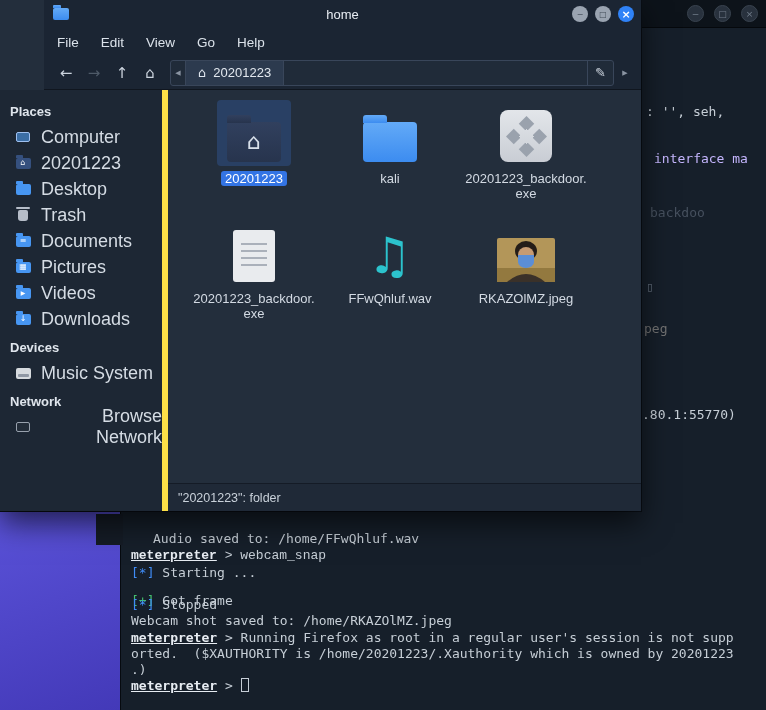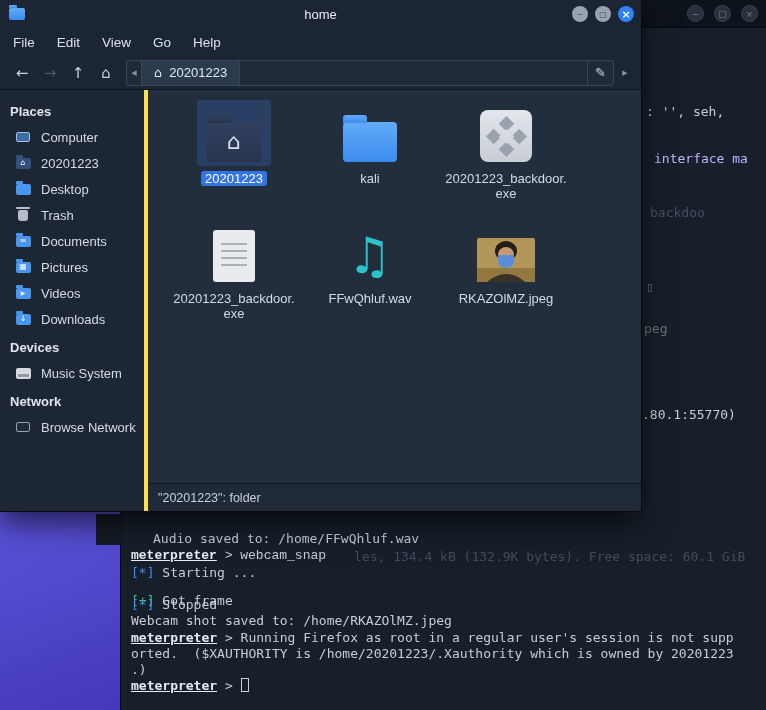--- a/index.html
+++ b/index.html
@@ -39,21 +39,21 @@
   .frag { position:absolute; white-space:pre; }
   .f0{ left:525px; top:76px;  color:#c6ced6;}
   .f1{ left:533px; top:123px; color:#c4b5fd;}
   .f2{ left:529px; top:177px; color:#46505e;}
   .f3{ left:525px; top:251px; color:#5f6a78;}
   .f4{ left:523px; top:293px; color:#737373;}
   .f5{ left:521px; top:379px; color:#c6ced6;}
 
   
   .fm { position:absolute; left:0; top:0; width:641px; height:511px; z-index:3;
-    background:#232e3c; box-shadow:0 12px 28px rgba(0,0,0,.62), 0 0 0 1px #0a0f16; }
+    background:#232e3c; box-shadow:0 12px 28px rgba(0,0,0,.62), 0 0 0 1px #0a0f16;padding-left:44px; }
   .fm-titlebar { height:28px; background:#1b2533; position:relative;
     display:flex; align-items:center; }
   .fm-title { position:absolute; left:0; right:0; text-align:center;
     font-size:13px; color:#e8edf3; pointer-events:none; }
   .fm-winicon { margin-left:9px; width:16px; height:12px; border-radius:2px;
     background:linear-gradient(#63aaf7,#3c8cf0); position:relative; }
   .fm-winicon::before { content:""; position:absolute; top:-3px; left:0;
     width:8px; height:3px; border-radius:1px 1px 0 0; background:inherit; }
   .fm-controls { position:absolute; right:7px; top:6px; display:flex; gap:7px; }
   .wbtn { width:16px; height:16px; border-radius:50%;
@@ -83,26 +83,26 @@
   .pb-crumb .hglyph { font-size:13px; color:#dfe6ee; font-family:"DejaVu Sans",sans-serif; }
   .pb-space { flex:1; }
   .pb-edit { width:26px; align-self:stretch; display:flex; align-items:center;
     justify-content:center; font-size:13px; color:#ccd4de;
     border-left:1px solid #39465a; font-family:"DejaVu Sans",sans-serif; }
   .next-scroll { width:16px; height:26px; margin-left:3px; display:flex;
     align-items:center; justify-content:center; font-size:7px; color:#8a94a2;
     font-family:"DejaVu Sans",sans-serif; }
 
   .fm-body { position:absolute; top:90px; left:0; right:0; bottom:0; display:flex; }
-  .fm-sidebar { width:148px; background:#1d2734; border-right:4px solid #fde047;
+  .fm-sidebar { width:168px; background:#1d2734; border-right:6px solid #fde047;
     padding-top:6px; overflow:hidden; }
   .sb-header { padding:8px 10px 5px 10px; font-weight:bold; font-size:13px;
     color:#dfe5ec; }
   .sb-item { height:26px; display:flex; align-items:center; gap:8px;
-    padding-left:13px; font-size:13px; color:#d5dce4;text-align:right; }
+    padding-left:13px; font-size:18px; color:#d5dce4;text-align:right; }
 
   
   .mi { width:20px; height:16px; flex:0 0 20px; display:flex; align-items:center;
     justify-content:center; }
   .mi-fold { width:15px; height:11px; border-radius:2px; position:relative;
     display:flex; align-items:center; justify-content:center; font-size:8px;
     color:#fff; font-family:"DejaVu Sans",sans-serif; line-height:1; }
   .mi-fold::before { content:""; position:absolute; top:-3px; left:0; width:7px;
     height:3px; border-radius:1px 1px 0 0; background:inherit; }
   .c-blue { background:#4796f2; } .c-navy { background:#35507e; }
@@ -188,21 +188,20 @@
 
       <span class="frag f0">: '', seh,</span>
       <span class="frag f1">interface ma</span>
       <span class="frag f2">backdoo</span>
       <span class="frag f3">▯</span>
       <span class="frag f4">peg</span>
       <span class="frag f5">.80.1:55770)</span>
 
       <div class="tline l1"><span>Audio saved to: /home/FFwQhluf.wav</span></div>
       <div class="tline l2"><span class="prompt">meterpreter</span><span> &gt; </span><span>webcam_snap</span></div>
-      <span class="ghost">les, 134.4 kB (132.9K bytes). Free space: 60.1 GiB</span>
       <div class="tline l3"><span class="tag-blue">[*]</span><span> Starting ...</span></div>
       <div class="tline l4"><span class="tag-green">[+]</span><span> Got frame</span></div>
       <div class="tline l5"><span class="tag-blue">[*]</span><span> Stopped</span></div>
       <div class="tline l6"><span>Webcam shot saved to: /home/RKAZOlMZ.jpeg</span></div>
       <div class="tline l7"><span class="prompt">meterpreter</span><span> &gt; </span><span>Running Firefox as root in a regular user's session is not supp</span></div>
       <div class="tline l8"><span>orted.  ($XAUTHORITY is /home/20201223/.Xauthority which is owned by 20201223</span></div>
       <div class="tline l9"><span>.)</span></div>
       <div class="tline l10"><span class="prompt">meterpreter</span><span> &gt; </span><span class="cursor"></span></div>
     </div>
   </div>

